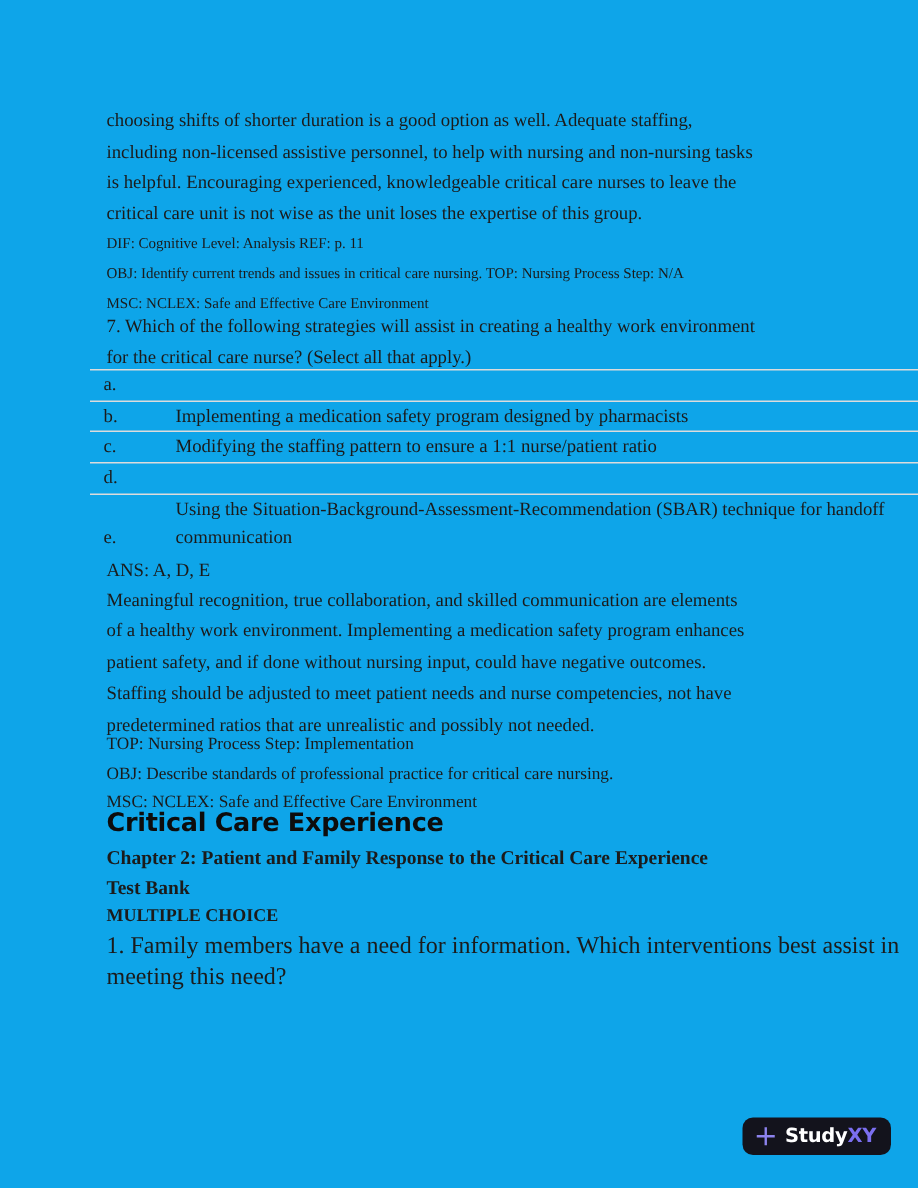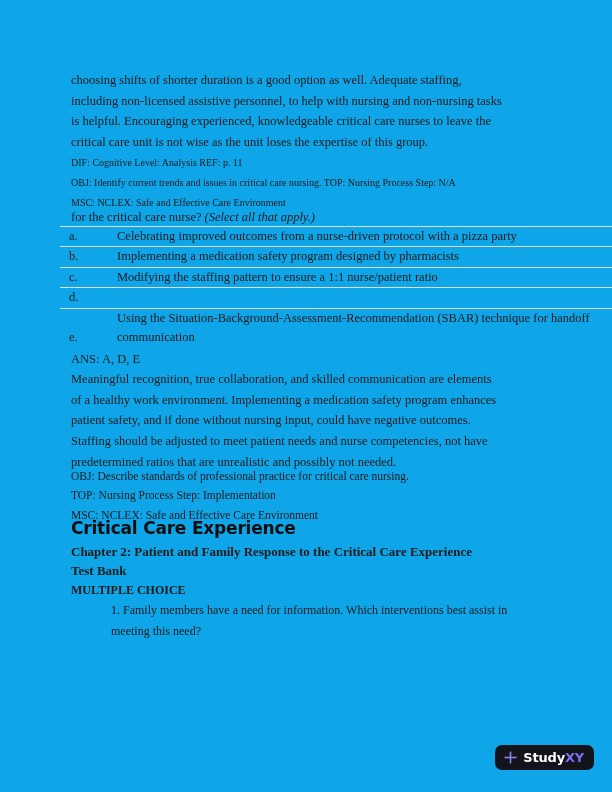--- a/index.html
+++ b/index.html
@@ -15,21 +15,21 @@
     position:absolute;
     left:71px; top:70px;
     width:541px;
   }
   .line { white-space:nowrap; }
 
   .para  { font-size:12.5px; line-height:20.7px; }
   .meta  { font-size:10px; line-height:20px; }
   .meta2 { font-size:11.5px; line-height:19.5px; margin-top:-6px; }
   .question { font-size:12.5px; line-height:20.7px; margin-top:-6px; }
-  .italic { font-style:italic; }
+  .italic { }
 
   .opt-table {
     margin-left:-11px;
     margin-top:-2px;
     width:552px;
     font-size:12.5px;
   }
   .opt-row {
     display:flex;
     border-top:1px solid #dcdcdc;
@@ -55,21 +55,21 @@
     margin:-9px 0 0 0;
     font-family:"DejaVu Sans", sans-serif;
     font-weight:bold;
     font-size:17px;
     line-height:25.5px;
     letter-spacing:-0.2px;
     color:#0d0d0d;
   }
   .subtitle, .testbank { font-size:13px; font-weight:bold; line-height:19.5px; }
   .mchoice { font-size:12px; font-weight:bold; line-height:19.5px; }
-  .q1 { font-size:12px; line-height:20.7px;margin-left:40px; }
+  .q1 { font-size:16px; line-height:20.7px; }
 
   .brand-badge {
     position:absolute;
     right:18px; bottom:22px;
     height:25px;
     background:#13131c;
     border-radius:7px;
     display:flex;
     align-items:center;
     padding:0 10px 0 8px;
@@ -97,27 +97,27 @@
       <div class="line">critical care unit is not wise as the unit loses the expertise of this group.</div>
     </div>
 
     <div class="meta">
       <div class="line">DIF: Cognitive Level: Analysis REF: p. 11</div>
       <div class="line">OBJ: Identify current trends and issues in critical care nursing. TOP: Nursing Process Step: N/A</div>
       <div class="line">MSC: NCLEX: Safe and Effective Care Environment</div>
     </div>
 
     <div class="question">
+      <div class="line">7. Which of the following strategies will assist in creating a healthy work environment</div>
       <div class="line"><span>for the critical care nurse? </span><span class="italic">(Select all that apply.)</span></div>
     </div>
 
     <div class="opt-table">
       <div class="opt-row">
         <div class="opt-label">a.</div>
-        <div class="opt-text">Celebrating improved outcomes from a nurse-driven protocol with a pizza party</div>
       </div>
       <div class="opt-row">
         <div class="opt-label">b.</div>
         <div class="opt-text">Implementing a medication safety program designed by pharmacists</div>
       </div>
       <div class="opt-row">
         <div class="opt-label">c.</div>
         <div class="opt-text">Modifying the staffing pattern to ensure a 1:1 nurse/patient ratio</div>
       </div>
       <div class="opt-row">
@@ -136,22 +136,22 @@
 
     <div class="para2">
       <div class="line">Meaningful recognition, true collaboration, and skilled communication are elements</div>
       <div class="line">of a healthy work environment. Implementing a medication safety program enhances</div>
       <div class="line">patient safety, and if done without nursing input, could have negative outcomes.</div>
       <div class="line">Staffing should be adjusted to meet patient needs and nurse competencies, not have</div>
       <div class="line">predetermined ratios that are unrealistic and possibly not needed.</div>
     </div>
 
     <div class="meta2">
+      <div class="line">TOP: Nursing Process Step: Implementation</div>
       <div class="line">OBJ: Describe standards of professional practice for critical care nursing.</div>
-      <div class="line">TOP: Nursing Process Step: Implementation</div>
       <div class="line">MSC: NCLEX: Safe and Effective Care Environment</div>
     </div>
 
     <h1 class="chapter-heading">
       <div class="line">Critical Care Experience</div>
     </h1>
 
     <div class="subtitle line">Chapter 2: Patient and Family Response to the Critical Care Experience</div>
     <div class="testbank line">Test Bank</div>
     <div class="mchoice line">MULTIPLE CHOICE</div>

